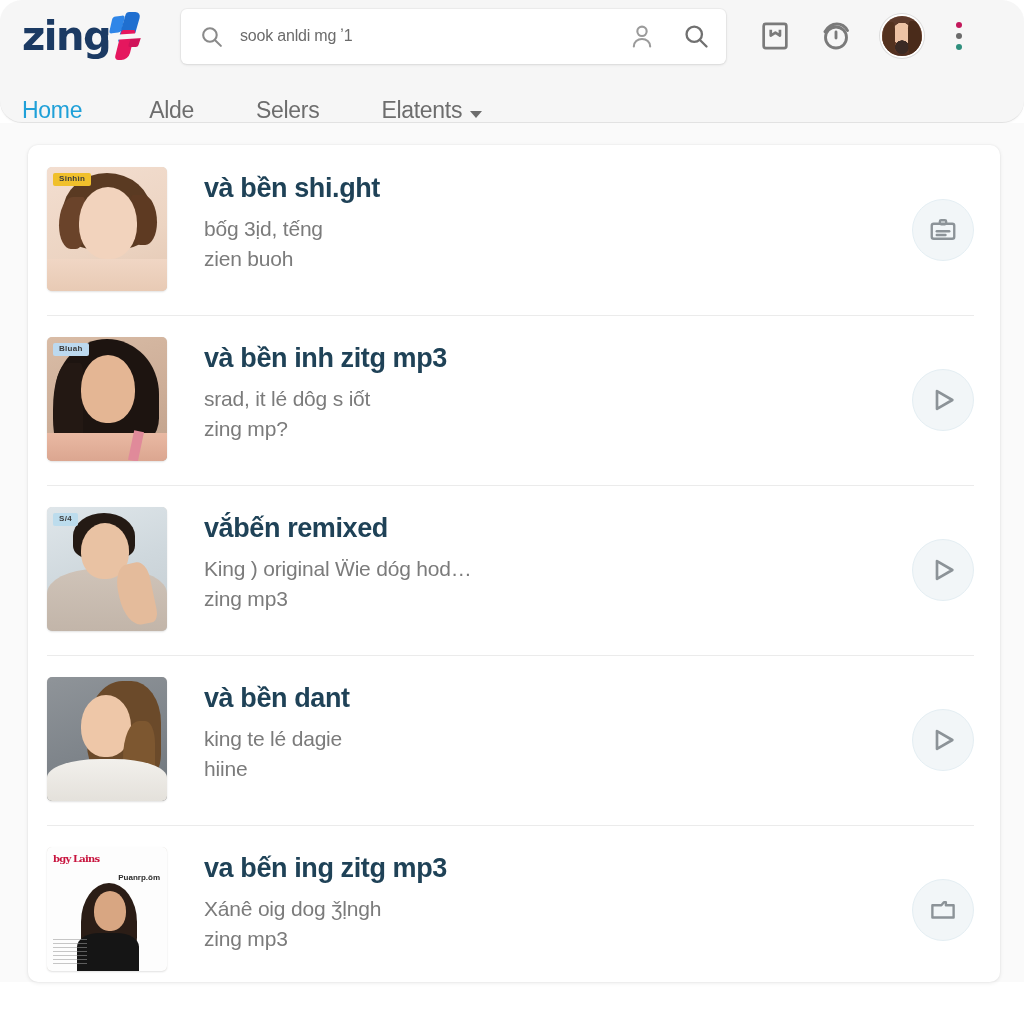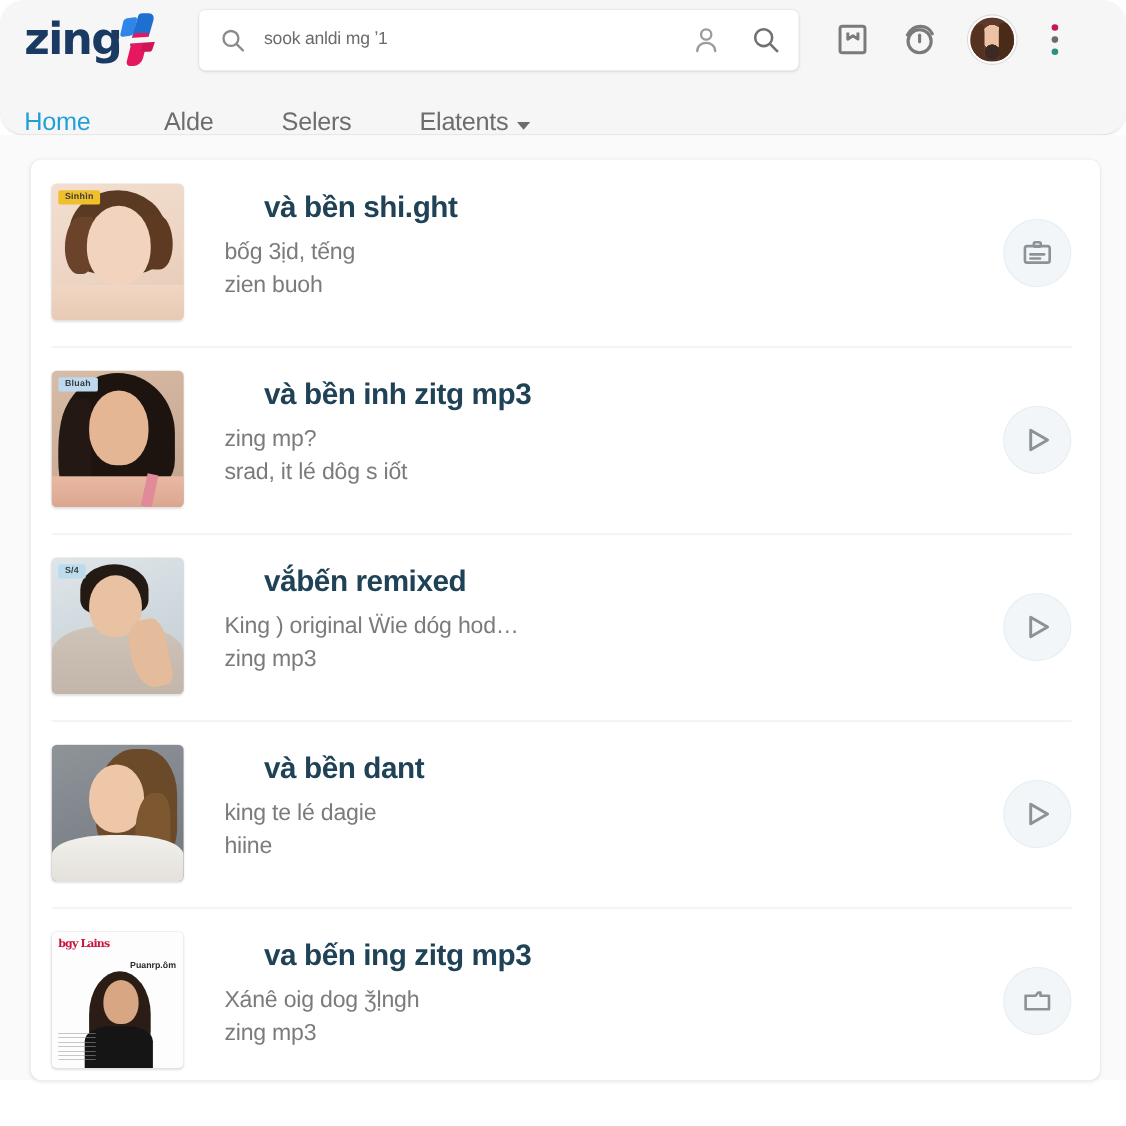--- a/index.html
+++ b/index.html
@@ -331,21 +331,20 @@
     min-width: 0;
   }
   .result-title {
     font-size: 27px;
     font-weight: 700;
     color: #1f4257;
     letter-spacing: -0.4px;
     line-height: 1.18;
     margin-bottom: 9px;
     white-space: nowrap;
-    margin-left: 36px;
   }
   .result-sub {
     font-size: 21px;
     color: #7b7b7b;
     line-height: 1.45;
     letter-spacing: -0.2px;
     white-space: nowrap;
   }
 
   .action-btn {
@@ -492,22 +491,22 @@
               <span class="hair"></span>
             <span class="hair3"></span>
               <span class="head"></span>
             <span class="body"></span>
               <span class="strap"></span>
           </div>
           <span class="badge" style="background:#bcd9ef">Bluah</span>
         </div>
         <div class="result-text">
           <div class="result-title">và bền inh zitg mp3</div>
+          <div class="result-sub">srad, it lé dôg s iốt</div>
           <div class="result-sub">zing mp?</div>
-          <div class="result-sub">srad, it lé dôg s iốt</div>
         </div>
         <div class="action-btn">
           <svg width="32" height="32" viewBox="0 0 24 24" fill="none" stroke="#8c9398" stroke-width="2" stroke-linejoin="round">
             <path d="M7.5 5.3 19 12 7.5 18.7z"></path>
           </svg>
         </div>
       </div>
 
       <div class="result-row">
         <div class="thumb">

